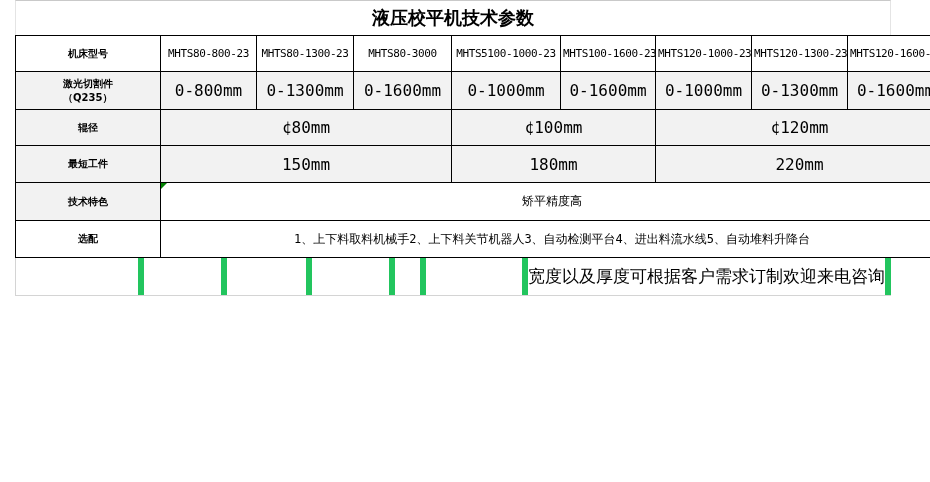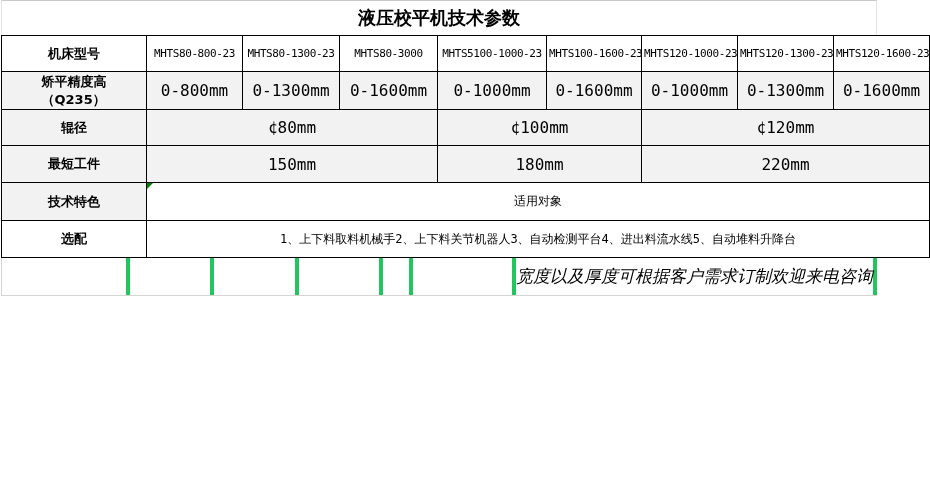--- a/index.html
+++ b/index.html
@@ -1,50 +1,50 @@
 <!DOCTYPE html>
 <html><head>
 <meta charset="utf-8">
 <style>
   html,body{margin:0;padding:0;}
   body{
     width:930px;height:482px;background:#ffffff;color:#000;
     font-family:"DejaVu Sans",sans-serif;overflow:hidden;
   }
-  #sheet{width:876px;margin-left:1px;}
+  #sheet{width:876px;margin-left:15px;}
   .title{
     height:35px;box-sizing:border-box;
     display:flex;align-items:center;justify-content:center;
     font-size:18px;font-weight:bold;
     border-top:1px solid #c9c9c9;border-left:1px solid #e4e4e4;border-right:1px solid #e4e4e4;
   }
   table{border-collapse:collapse;table-layout:fixed;width:928px;}
   td{
     border:1px solid #000;box-sizing:border-box;overflow:hidden;
     text-align:center;vertical-align:middle;padding:0 2px;
   }
   tr{height:37px;}
   tr.r0{height:36px;} tr.r1{height:38px;} tr.r2{height:36px;} tr.r9{height:38px;}
-  .lab{font-weight:bold;font-size:13px;}
+  .lab{font-weight:bold;font-size:10px;}
   .val{font-family:"DejaVu Sans Mono","DejaVu Sans",monospace;font-size:16px;white-space:nowrap;}
   .model{font-size:11px;letter-spacing:-0.4px;}
   .cjkval{font-size:12px;}
   .g{background:#f2f2f2;}
   .wrap2{display:table;margin:0 auto;text-align:left;line-height:1.35;}
   .wrap2 span{display:block;}
   td.rel{position:relative;}
   .tri{
     position:absolute;left:0;top:0;width:0;height:0;
     border-top:6px solid #008000;border-right:6px solid transparent;
   }
   .frow{
     display:flex;height:38px;box-sizing:border-box;
     border-left:1px solid #d4d4d4;border-bottom:1px solid #d4d4d4;
   }
-  .fcell{box-sizing:border-box;height:100%;border-right:4px solid #22c55e;font-style:italic;}
+  .fcell{box-sizing:border-box;height:100%;border-right:6px solid #22c55e;}
   .fc0{width:136px;} .fc1{width:89px;} .fc2{width:90px;} .fc3{width:89px;}
   .fc4{width:32px;}  .fc5{width:109px;}
   .fnote{
     width:383px;display:flex;align-items:center;justify-content:center;
     font-size:17px;white-space:nowrap;
   }
 </style>
 </head>
 <body>
 
@@ -74,21 +74,21 @@
       <td class="val model">MHTS5100-1000-23</td>
       <td class="val model">MHTS100-1600-23</td>
       <td class="val model">MHTS120-1000-23</td>
       <td class="val model">MHTS120-1300-23</td>
       <td class="val model">MHTS120-1600-23</td>
     </tr>
 
     <tr class="r1">
       <td class="lab g">
         <div class="wrap2">
-          <span>矫平精度高</span>
+          <span>激光切割件</span>
           <span>（Q235）</span>
         </div>
       </td>
       <td class="val g">0-800mm</td>
       <td class="val g">0-1300mm</td>
       <td class="val g">0-1600mm</td>
       <td class="val g">0-1000mm</td>
       <td class="val g">0-1600mm</td>
       <td class="val g">0-1000mm</td>
       <td class="val g">0-1300mm</td>
@@ -111,21 +111,21 @@
       <td class="val g" colspan="3">220mm</td>
     </tr>
 
 
 
 
     <tr class="r9">
       <td class="lab g">技术特色</td>
       <td class="val cjkval rel" colspan="8">
         <span class="tri"></span>
-        <span>适用对象</span>
+        <span>矫平精度高</span>
       </td>
     </tr>
 
     <tr class="r10">
       <td class="lab">选配</td>
       <td class="val cjkval" colspan="8">1、上下料取料机械手2、上下料关节机器人3、自动检测平台4、进出料流水线5、自动堆料升降台</td>
     </tr>
   </tbody>
     </table>
 

